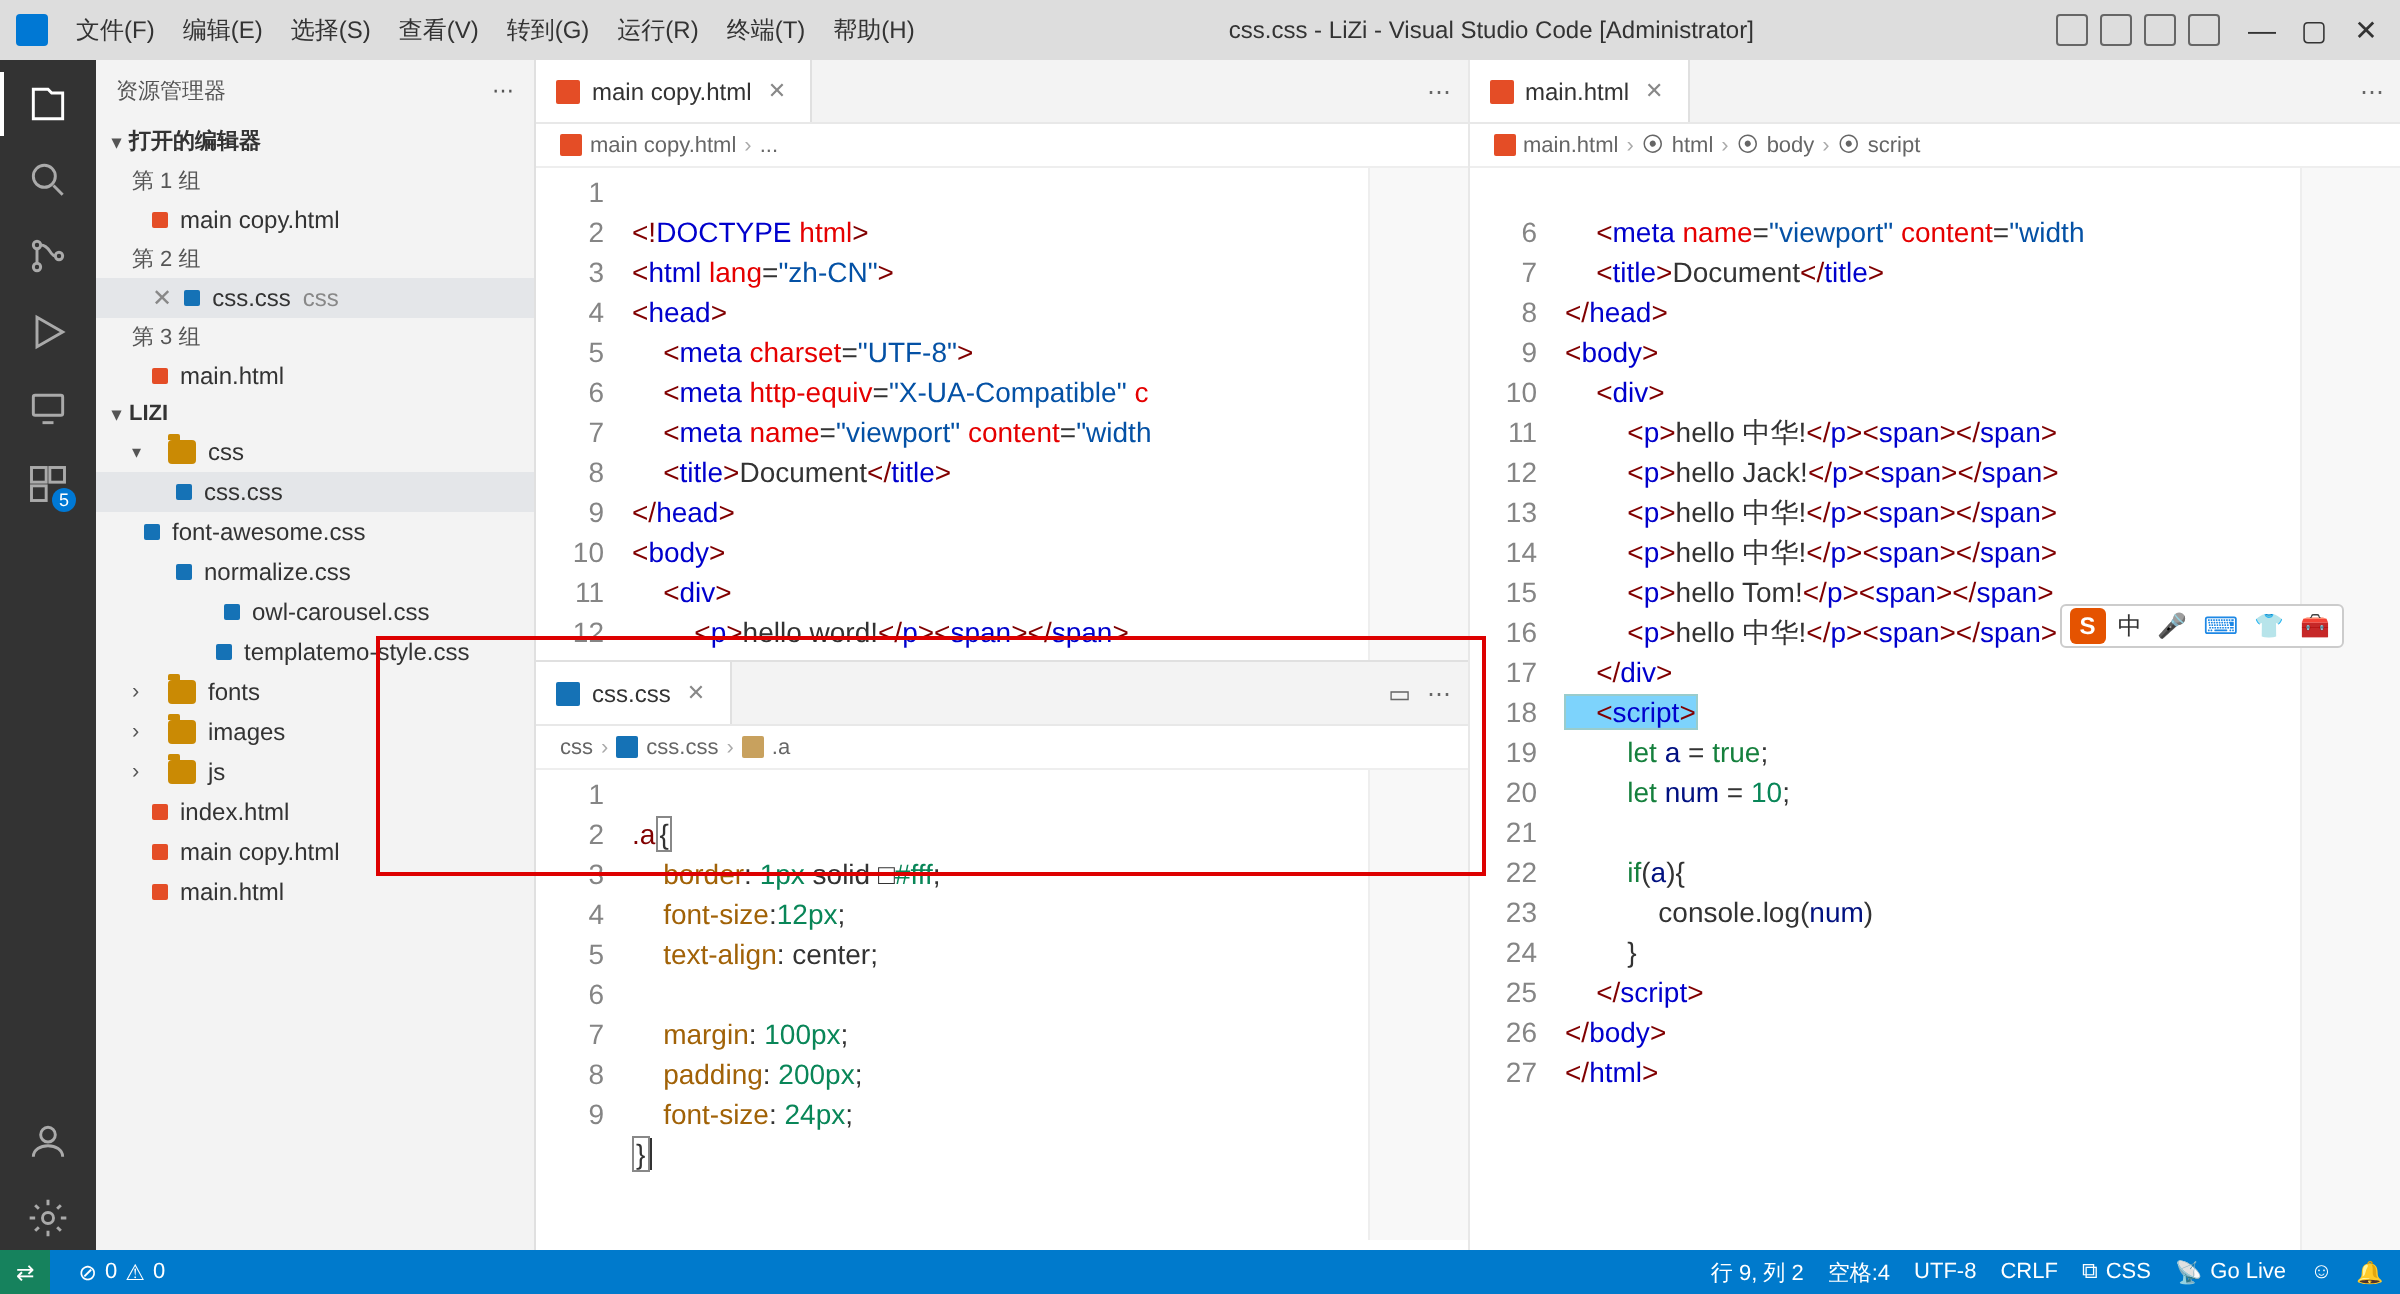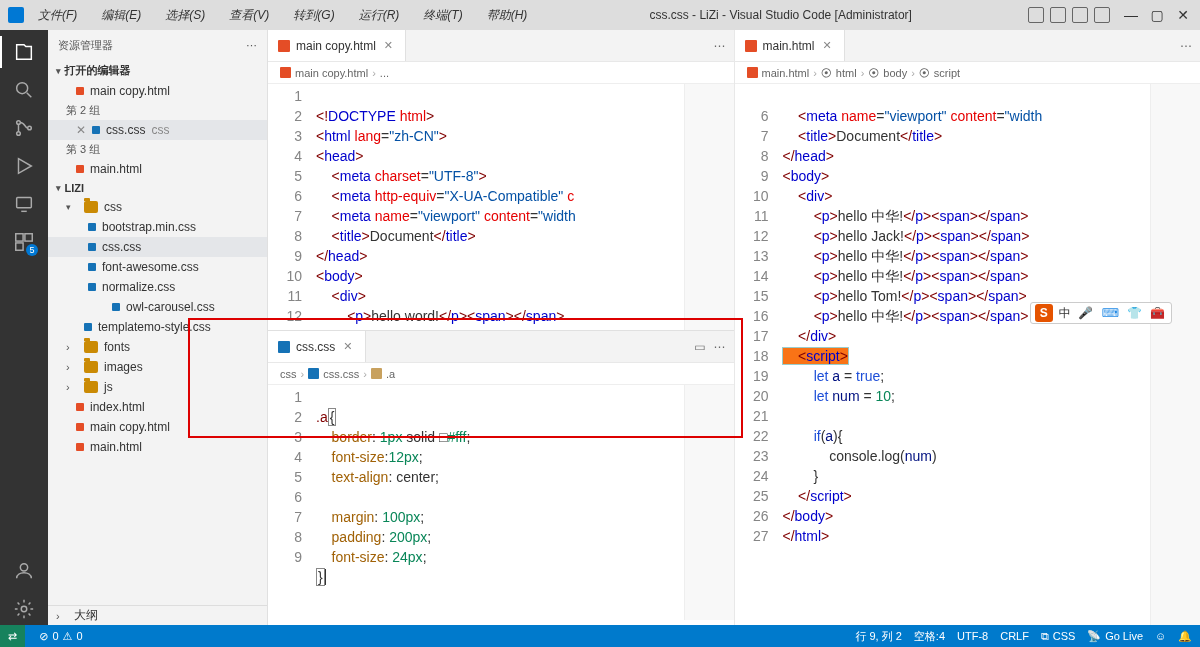--- a/index.html
+++ b/index.html
@@ -1,21 +1,21 @@
 <!DOCTYPE html>
 <html><head>
 <meta charset="utf-8">
 <style>
 * { margin:0; padding:0; box-sizing:border-box; font-family:"Segoe UI",Arial,sans-serif; }
 body { width:1200px; height:647px; background:#fff; overflow:hidden; font-size:12px; color:#333; position:relative; }
 
 
 .titlebar { height:30px; background:#ddd; display:flex; align-items:center; padding:0 8px; }
 .titlebar .vsicon { width:16px; height:16px; background:#0078d4; margin-right:8px; border-radius:2px; }
-.titlebar .menus { display:flex; gap:12px;font-style:italic; }
+.titlebar .menus { display:flex; gap:2px; }
 .titlebar .menus span { padding:4px 6px; cursor:pointer; color:#333; }
 .titlebar .title { flex:1; text-align:center; color:#333; font-size:12px; }
 .titlebar .wincontrols { display:flex; gap:8px; align-items:center; }
 .titlebar .wincontrols span { width:18px; height:18px; display:flex; align-items:center; justify-content:center; cursor:pointer; font-size:14px; }
 .titlebar .layicons { display:flex; gap:6px; margin-right:12px;}
 .titlebar .layicons span { width:16px; height:16px; border:1px solid #666; border-radius:2px;}
 
 
 .main { display:flex; height:calc(100% - 30px - 22px); }
 
@@ -60,21 +60,21 @@
 .breadcrumb { height:22px; display:flex; align-items:center; gap:4px; padding:0 12px; font-size:11px; color:#666; border-bottom:1px solid #eee; background:#fff;}
 .breadcrumb .sep { color:#aaa;}
 .breadcrumb .fi { width:11px;height:11px;background:#e44d26;border-radius:1px; display:inline-block;}
 .breadcrumb .fi.css{background:#1572b6;}
 .breadcrumb .fi.sel{background:#c8a15e;}
 
 .code { flex:1; display:flex; font-family:Consolas,"Courier New",monospace; font-size:14px; background:#fff; overflow:hidden; position:relative;}
 .gutter { width:44px; text-align:right; color:#858585; padding:2px 10px 0 0; line-height:20px; user-select:none; background:#fff;}
 .codelines { flex:1; padding:2px 0 0 4px; line-height:20px; white-space:pre; overflow:hidden;}
 .codelines .ln { height:20px; }
-.tag{color:#0000cc}.attr{color:#e50000}.str{color:#0451a5}.angle{color:#800000}.cssel{color:#800000}.cprop{color:#a16207}.cnum{color:#098658}.ckw{color:#1d4ed8}.cvar{color:#001080}
+.tag{color:#0000cc}.attr{color:#e50000}.str{color:#0451a5}.angle{color:#800000}.cssel{color:#800000}.cprop{color:#a16207}.cnum{color:#098658}.ckw{color:#15803d}.cvar{color:#001080}
 
 .minimap { width:50px; background:#f8f8f8; border-left:1px solid #eee;}
 
 .nested-editor { border-top:1px solid #e0e0e0; display:flex; flex-direction:column; height:290px;}
 .redbox { position:absolute; border:2px solid #d00; pointer-events:none; z-index:5;}
 
 
 .statusbar { height:22px; background:#007acc; color:#fff; display:flex; align-items:center; font-size:11px; padding:0 8px; gap:12px;}
 .statusbar .sbitem{ display:flex; align-items:center; gap:4px; cursor:pointer;}
 .statusbar .left { display:flex; gap:10px; align-items:center;}
@@ -174,20 +174,21 @@
   </div>
 
   <div class="sidebar">
     <div class="header">
         <span>资源管理器</span>
         <span>⋯</span>
       </div>
     <div class="section-title">
         <span>打开的编辑器</span>
       </div>
+    <div class="group-label">第 1 组</div>
     <div class="item">
         <span class="dot"></span>
         <span>main copy.html</span>
       </div>
     <div class="group-label">第 2 组</div>
     <div class="item active">
         <span style="color:#888">✕</span>
         <span class="dot css"></span>
         <span>css.css</span> 
         <span style="color:#888">css</span>
@@ -199,41 +200,37 @@
       </div>
     <div class="section-title">
         <span>LIZI</span>
       </div>
     <div class="item folder open">
         <span class="fico">
           <span class="folder-icon"></span>
         </span>
         <span>css</span>
       </div>
+    <div class="item active" style="padding-left:40px">
+        <span class="dot css"></span>
+        <span>css.css</span>
+      </div>
+    <div class="item" style="padding-left:24px">
+        <span class="dot css"></span>
+        <span>font-awesome.css</span>
+      </div>
     <div class="item" style="padding-left:40px">
         <span class="dot css"></span>
-        <span>bootstrap.min.css</span>
-      </div>
-    <div class="item active" style="padding-left:40px">
-        <span class="dot css"></span>
-        <span>css.css</span>
-      </div>
-    <div class="item" style="padding-left:40px">
-        <span class="dot css"></span>
-        <span>font-awesome.css</span>
-      </div>
-    <div class="item" style="padding-left:40px">
-        <span class="dot css"></span>
         <span>normalize.css</span>
       </div>
     <div class="item" style="padding-left:64px">
         <span class="dot css"></span>
         <span>owl-carousel.css</span>
       </div>
-    <div class="item" style="padding-left:36px">
+    <div class="item" style="padding-left:60px">
         <span class="dot css"></span>
         <span>templatemo-style.css</span>
       </div>
     <div class="item folder">
         <span class="fico">
           <span class="folder-icon"></span>
         </span>
         <span>fonts</span>
       </div>
     <div class="item folder">
@@ -254,23 +251,20 @@
       </div>
     <div class="item">
         <span class="dot"></span>
         <span>main copy.html</span>
       </div>
     <div class="item">
         <span class="dot"></span>
         <span>main.html</span>
       </div>
     <div style="flex:1"></div>
-    <div class="item folder" style="border-top:1px solid #ddd;padding:4px 8px">
-        <span>大纲</span>
-      </div>
   </div>
 
   <div class="editors">
 
     <div class="egroup">
       <div class="tabs">
         <div class="tab active">
             <span class="fi"></span>
             <span>main copy.html</span>
             <span class="close">✕</span>
@@ -368,21 +362,21 @@
 <span class="ln"><span class="angle">&lt;/</span><span class="tag">head</span><span class="angle">&gt;</span></span>
 <span class="ln"><span class="angle">&lt;</span><span class="tag">body</span><span class="angle">&gt;</span></span>
 <span class="ln">    <span class="angle">&lt;</span><span class="tag">div</span><span class="angle">&gt;</span></span>
 <span class="ln">        <span class="angle">&lt;</span><span class="tag">p</span><span class="angle">&gt;</span>hello 中华!<span class="angle">&lt;/</span><span class="tag">p</span><span class="angle">&gt;&lt;</span><span class="tag">span</span><span class="angle">&gt;&lt;/</span><span class="tag">span</span><span class="angle">&gt;</span></span>
 <span class="ln">        <span class="angle">&lt;</span><span class="tag">p</span><span class="angle">&gt;</span>hello Jack!<span class="angle">&lt;/</span><span class="tag">p</span><span class="angle">&gt;&lt;</span><span class="tag">span</span><span class="angle">&gt;&lt;/</span><span class="tag">span</span><span class="angle">&gt;</span></span>
 <span class="ln">        <span class="angle">&lt;</span><span class="tag">p</span><span class="angle">&gt;</span>hello 中华!<span class="angle">&lt;/</span><span class="tag">p</span><span class="angle">&gt;&lt;</span><span class="tag">span</span><span class="angle">&gt;&lt;/</span><span class="tag">span</span><span class="angle">&gt;</span></span>
 <span class="ln">        <span class="angle">&lt;</span><span class="tag">p</span><span class="angle">&gt;</span>hello 中华!<span class="angle">&lt;/</span><span class="tag">p</span><span class="angle">&gt;&lt;</span><span class="tag">span</span><span class="angle">&gt;&lt;/</span><span class="tag">span</span><span class="angle">&gt;</span></span>
 <span class="ln">        <span class="angle">&lt;</span><span class="tag">p</span><span class="angle">&gt;</span>hello Tom!<span class="angle">&lt;/</span><span class="tag">p</span><span class="angle">&gt;&lt;</span><span class="tag">span</span><span class="angle">&gt;&lt;/</span><span class="tag">span</span><span class="angle">&gt;</span></span>
 <span class="ln">        <span class="angle">&lt;</span><span class="tag">p</span><span class="angle">&gt;</span>hello 中华!<span class="angle">&lt;/</span><span class="tag">p</span><span class="angle">&gt;&lt;</span><span class="tag">span</span><span class="angle">&gt;&lt;/</span><span class="tag">span</span><span class="angle">&gt;</span></span>
 <span class="ln">    <span class="angle">&lt;/</span><span class="tag">div</span><span class="angle">&gt;</span></span>
-<span class="ln" style="background:#f97316;outline:1px solid #9cc">    <span class="angle">&lt;</span><span class="tag">script</span><span class="angle">&gt;</span></span>
+<span class="ln" style="background:#7dd3fc;outline:1px solid #9cc">    <span class="angle">&lt;</span><span class="tag">script</span><span class="angle">&gt;</span></span>
 <span class="ln">        <span class="ckw">let</span> <span class="cvar">a</span> = <span class="ckw">true</span>;</span>
 <span class="ln">        <span class="ckw">let</span> <span class="cvar">num</span> = <span class="cnum">10</span>;</span>
 <span class="ln"></span>
 <span class="ln">        <span class="ckw">if</span>(<span class="cvar">a</span>){</span>
 <span class="ln">            console.log(<span class="cvar">num</span>)</span>
 <span class="ln">        }</span>
 <span class="ln">    <span class="angle">&lt;/</span><span class="tag">script</span><span class="angle">&gt;</span></span>
 <span class="ln"><span class="angle">&lt;/</span><span class="tag">body</span><span class="angle">&gt;</span></span>
 <span class="ln"><span class="angle">&lt;/</span><span class="tag">html</span><span class="angle">&gt;</span></span>
         </div>

